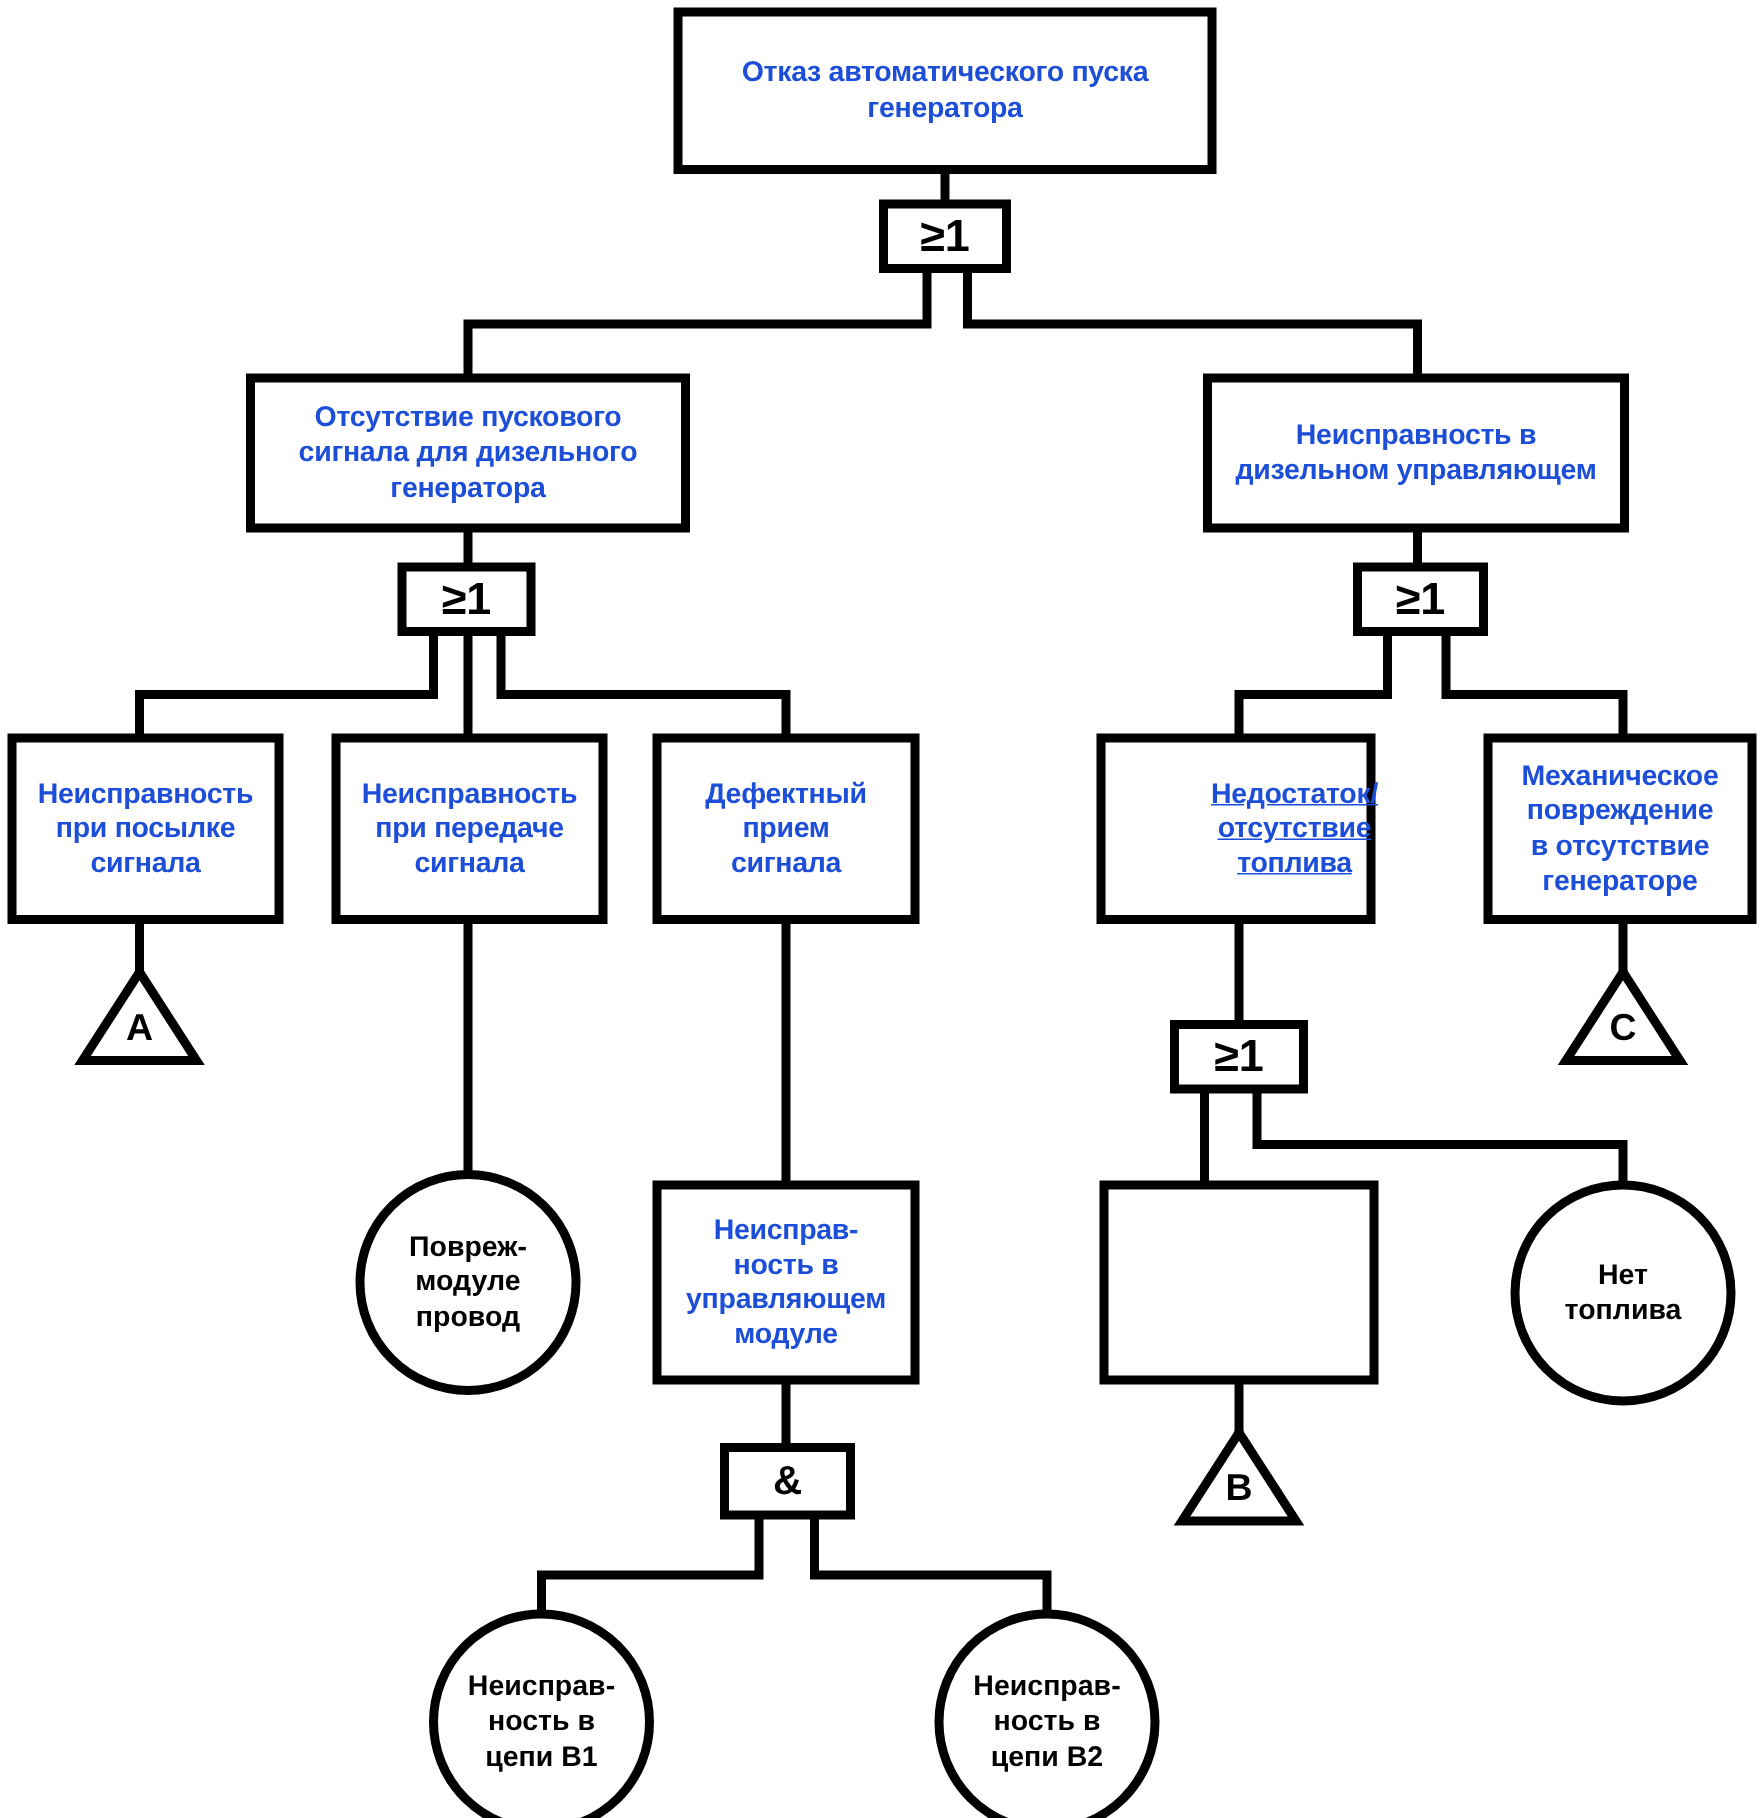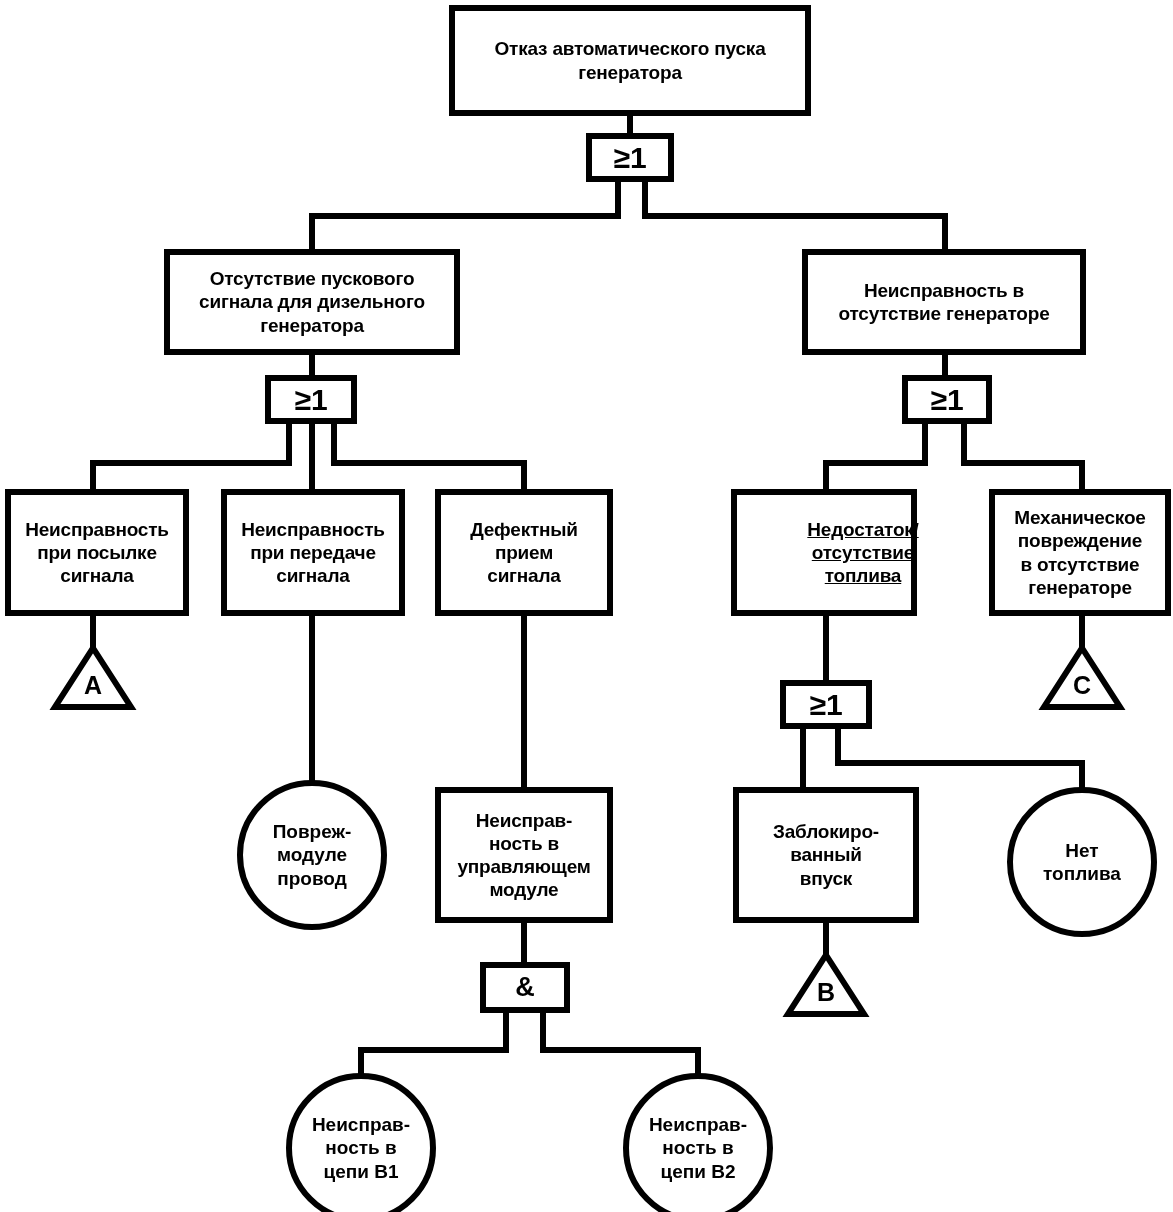--- a/index.html
+++ b/index.html
@@ -7,21 +7,21 @@
   #root{position:relative;width:1173px;height:1212px;background:#fff;overflow:hidden;}
   svg.canvas{position:absolute;top:0;left:0;width:1173px;height:1212px;}
   .edge{stroke:#000;stroke-width:6;fill:none;stroke-linecap:butt;}
   .shape{fill:#ffffff;stroke:#000000;stroke-width:6;}
   .node-label{
     position:absolute;
     display:flex;
     align-items:center;
     justify-content:center;
     text-align:center;
-    color:#000000;
+    color:#1d4ed8;
     font-family:"Liberation Sans", sans-serif;
     font-size:19px;
     line-height:1.22;
     font-weight:600;
     letter-spacing:-0.2px;
     white-space:pre-line;
     pointer-events:none;
   }
   .gate-label{
     position:absolute;
@@ -143,21 +143,21 @@
   <div class="node-label" style="left:452px;top:8px;width:356px;height:105px;">Отказ автоматического пуска
 генератора</div>
 
   <div class="gate-label" style="left:589px;top:136px;width:82px;height:43px;">≥1</div>
 
   <div class="node-label" style="left:167px;top:252px;width:290px;height:100px;">Отсутствие пускового
 сигнала для дизельного
 генератора</div>
 
   <div class="node-label" style="left:805px;top:252px;width:278px;height:100px;">Неисправность в
-отсутствие генераторе</div>
+дизельном управляющем</div>
 
   <div class="gate-label" style="left:268px;top:378px;width:86px;height:43px;">≥1</div>
 
   <div class="gate-label" style="left:905px;top:378px;width:84px;height:43px;">≥1</div>
 
   <div class="node-label" style="left:8px;top:492px;width:178px;height:121px;">Неисправность
 при посылке
 сигнала</div>
 
   <div class="node-label" style="left:224px;top:492px;width:178px;height:121px;">Неисправность
@@ -187,23 +187,20 @@
 модуле
 провод</div>
 
   <div class="node-label" style="left:438px;top:790px;width:172px;height:130px;">Неисправ-
 ность в
 управляющем
 модуле</div>
 
   <div class="gate-label" style="left:783px;top:683px;width:86px;height:43px;">≥1</div>
 
-  <div class="node-label" style="left:736px;top:790px;width:180px;height:130px;">Заблокиро-
-ванный
-впуск</div>
 
   <div class="circle-label" style="left:1010px;top:790px;width:144px;height:144px;">Нет
 топлива</div>
 
   <div class="gate-label" style="left:483px;top:965px;width:84px;height:45px;font-size:27px;">&amp;</div>
 
   <div class="circle-label" style="left:289px;top:1076px;width:144px;height:144px;">Неисправ-
 ность в
 цепи В1</div>
 

